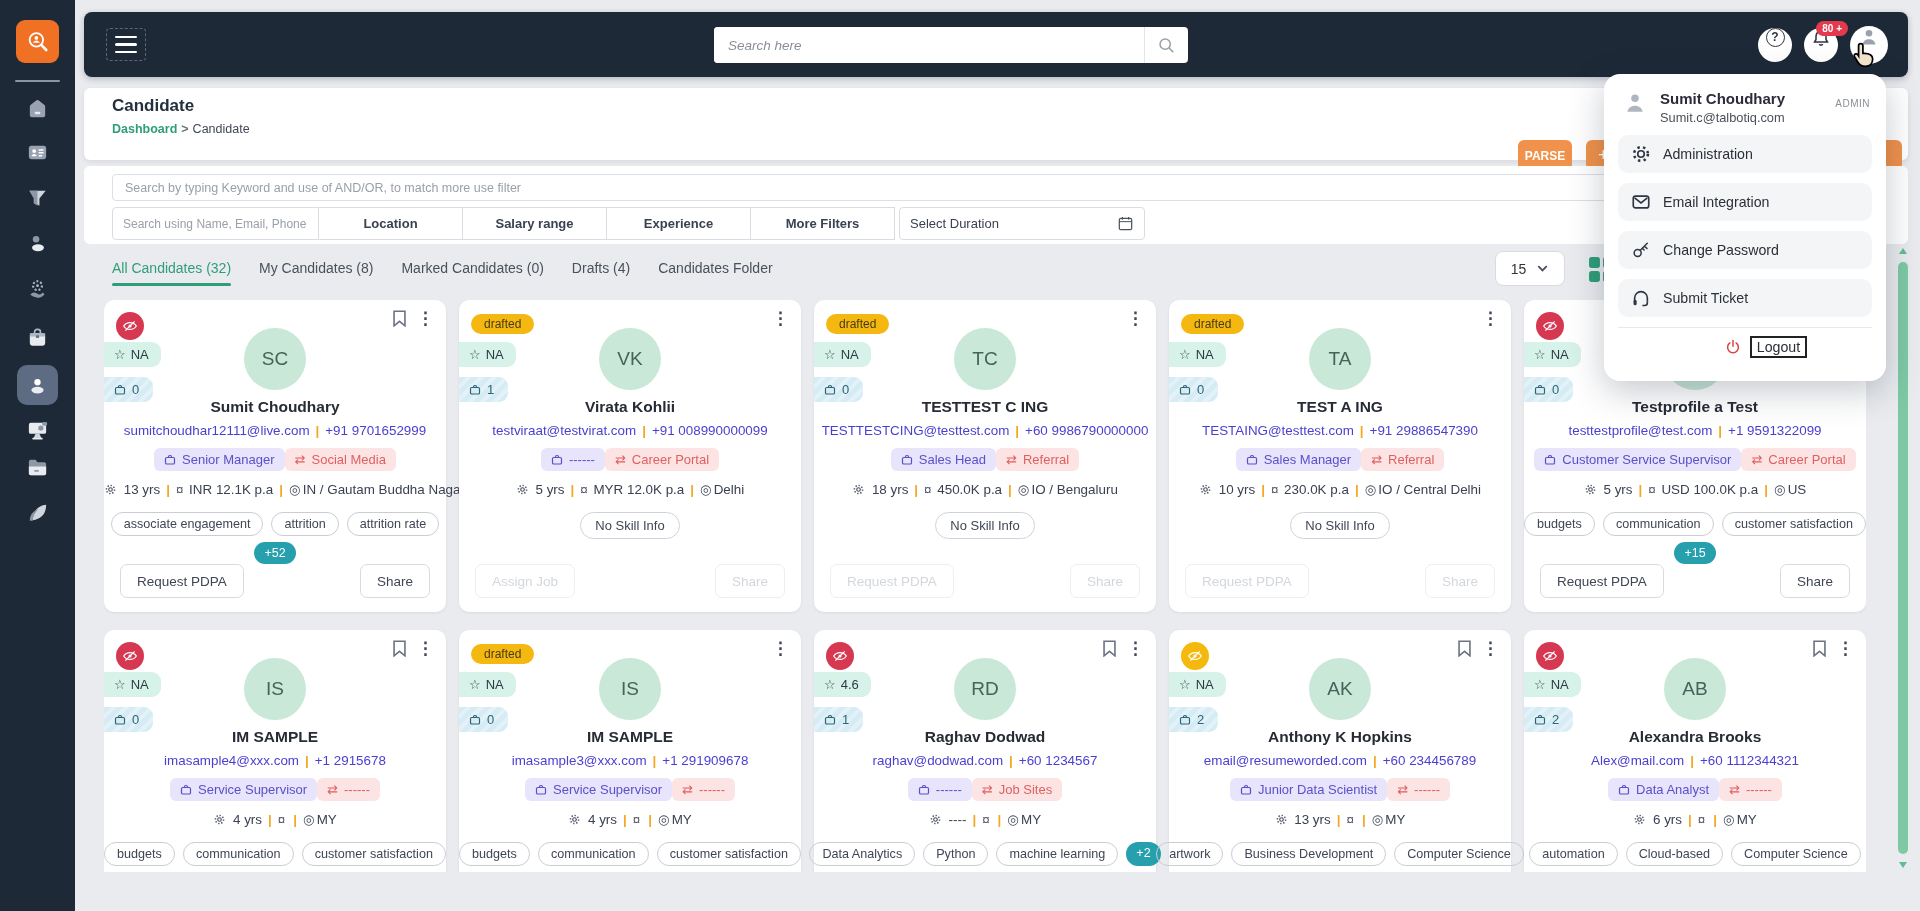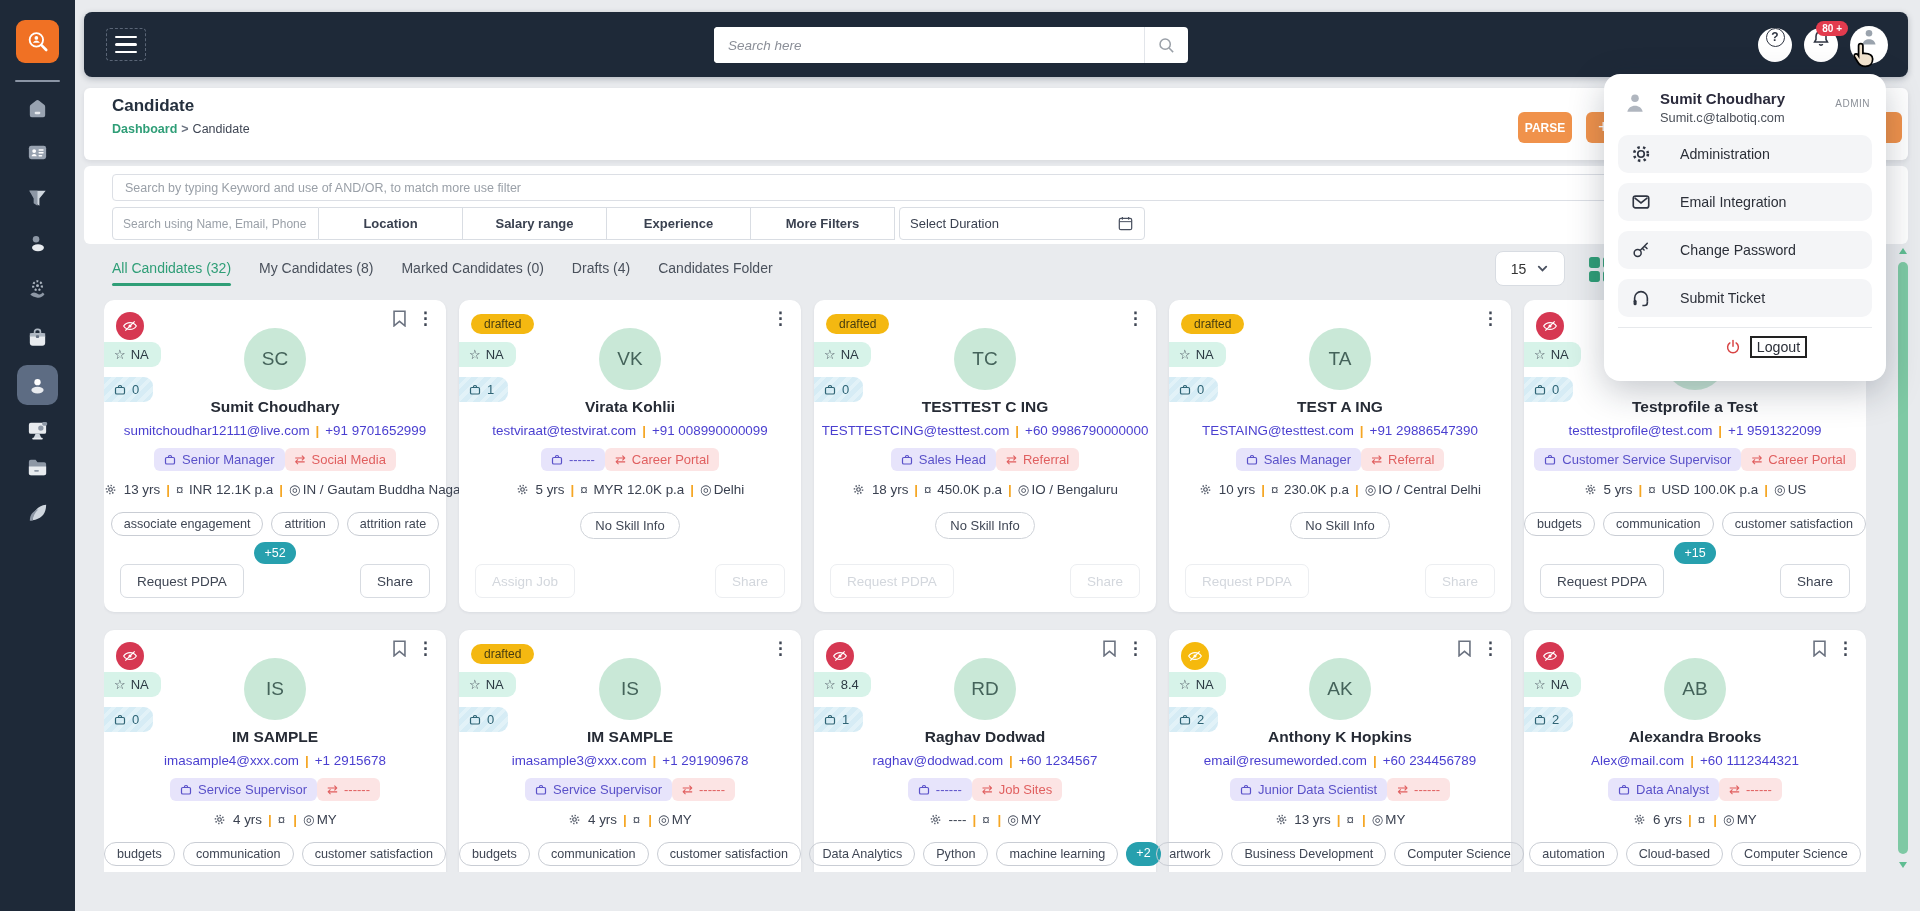--- a/index.html
+++ b/index.html
@@ -35,21 +35,21 @@
   #help-q { font-size:15px; color:#2f3542; border:1.6px solid #2f3542; width:19px; height:19px; border-radius:50%;
             display:flex; align-items:center; justify-content:center; font-size:12px; }
 
   
   #page-header { position:absolute; left:84px; top:88px; width:1824px; height:72px; background:#fff; border-radius:6px;
                  box-shadow:0 2px 5px rgba(20,30,50,.08); }
   #page-title { position:absolute; left:28px; top:8px; font-size:17px; font-weight:bold; color:#25303e; }
   #breadcrumb { position:absolute; left:28px; top:34px; font-size:12.5px; color:#3f4654; }
   #breadcrumb .bc-parent { color:#2f9e77; font-weight:bold; cursor:pointer; }
   #breadcrumb .bc-sep { color:#6b7280; margin:0 4px; font-weight:bold; }
-  .orange-btn { position:absolute; top:24px; height:31px; background:#f0924b; color:#fff; border:none; border-radius:6px;
+  .orange-btn { position:absolute; top:52px; height:31px; background:#f0924b; color:#fff; border:none; border-radius:6px;
                 font-size:12px; font-weight:bold; font-family:"Liberation Sans", sans-serif; cursor:pointer; }
   #parse-btn { left:1434px; width:54px; }
   #add-btn { left:1502px; width:316px; text-align:left; padding-left:12px; font-size:18px; font-weight:normal; }
 
   
   #filter-card { position:absolute; left:84px; top:166px; width:1824px; height:78px; background:#fff; border-radius:6px; }
   #keyword-input { position:absolute; left:28px; top:8px; width:1768px; height:27px; border:1px solid #dcdfe5; border-radius:4px;
                    padding:0 12px; font-size:12.5px; color:#333; outline:none; font-family:"Liberation Sans", sans-serif; }
   #keyword-input::placeholder { color:#9aa0a8; }
   #filter-row { position:absolute; left:28px; top:41px; height:33px; display:flex; align-items:stretch; }
@@ -114,21 +114,21 @@
 
   
   #user-menu { position:absolute; left:1604px; top:74px; width:282px; height:307px; background:#fff; border-radius:16px;
                box-shadow:0 10px 35px rgba(25,35,55,.25); z-index:50; }
   #um-header { display:flex; align-items:flex-start; padding:16px 16px 10px 18px; gap:12px; }
   #um-header .um-id { flex:1; }
   #um-name { font-size:15px; font-weight:bold; color:#2b2b3c; }
   #um-email { font-size:12.8px; color:#4a4f58; margin-top:3px; }
   #um-role { font-size:10px; color:#8b9098; letter-spacing:.5px; margin-top:8px; }
   .um-item { margin:0 14px 10px 14px; height:38px; background:#f4f5f7; border-radius:10px; display:flex; align-items:center;
-             gap:29px; padding-left:13px; font-size:14.2px; color:#2b2f38; cursor:pointer; }
+             gap:12px; padding-left:13px; font-size:14.2px; color:#2b2f38; cursor:pointer; }
   #um-divider { height:1px; background:#e7e9ec; margin:2px 14px 8px 14px; }
   #um-logout { display:flex; align-items:center; justify-content:center; gap:8px; cursor:pointer;padding-left:41px; }
   #um-logout .logout-label { font-size:14.2px; color:#2b2f38; border:2px solid #222; padding:1px 5px; }
 
   
   #scroll-track { position:absolute; left:1898px; top:258px; width:10px; height:600px; z-index:10; }
   #scroll-thumb { position:absolute; left:0; top:4px; width:10px; height:592px; background:#7ec9a4; border-radius:5px; cursor:grab; }
   .scroll-arrow { position:absolute; left:1899px; width:0; height:0; border-left:4px solid transparent; border-right:4px solid transparent; }
   #scroll-up { top:248px; border-bottom:6px solid #5fbd92; }
   #scroll-down { top:862px; border-top:6px solid #5fbd92; }
@@ -727,21 +727,21 @@
         <div class="card-topright">
           <span class="bookmark">
             <svg width="15" height="17" viewBox="0 0 16 18">
               <path d="M2.2 1.2h11.6v15.6l-5.8-4.8-5.8 4.8z" fill="none" stroke="#6b7280" stroke-width="1.7"></path>
             </svg>
           </span>
           <span class="dots">⋮</span>
         </div>
         <div class="rating-pill">
           <span class="star">☆</span>
-          <span>8.4</span>
+          <span>4.6</span>
         </div>
         <div class="jobs-pill">
           <span style="display: flex;">
             <svg width="12" height="12" viewBox="0 0 24 24">
               <path d="M9 7V5.6A2.6 2.6 0 0 1 11.6 3h.8A2.6 2.6 0 0 1 15 5.6V7" fill="none" stroke="currentColor" stroke-width="2.4"></path>
               <rect x="3" y="7" width="18" height="13" rx="2.6" fill="none" stroke="currentColor" stroke-width="2.4"></rect>
             </svg>
           </span>
           <span>1</span>
         </div>

